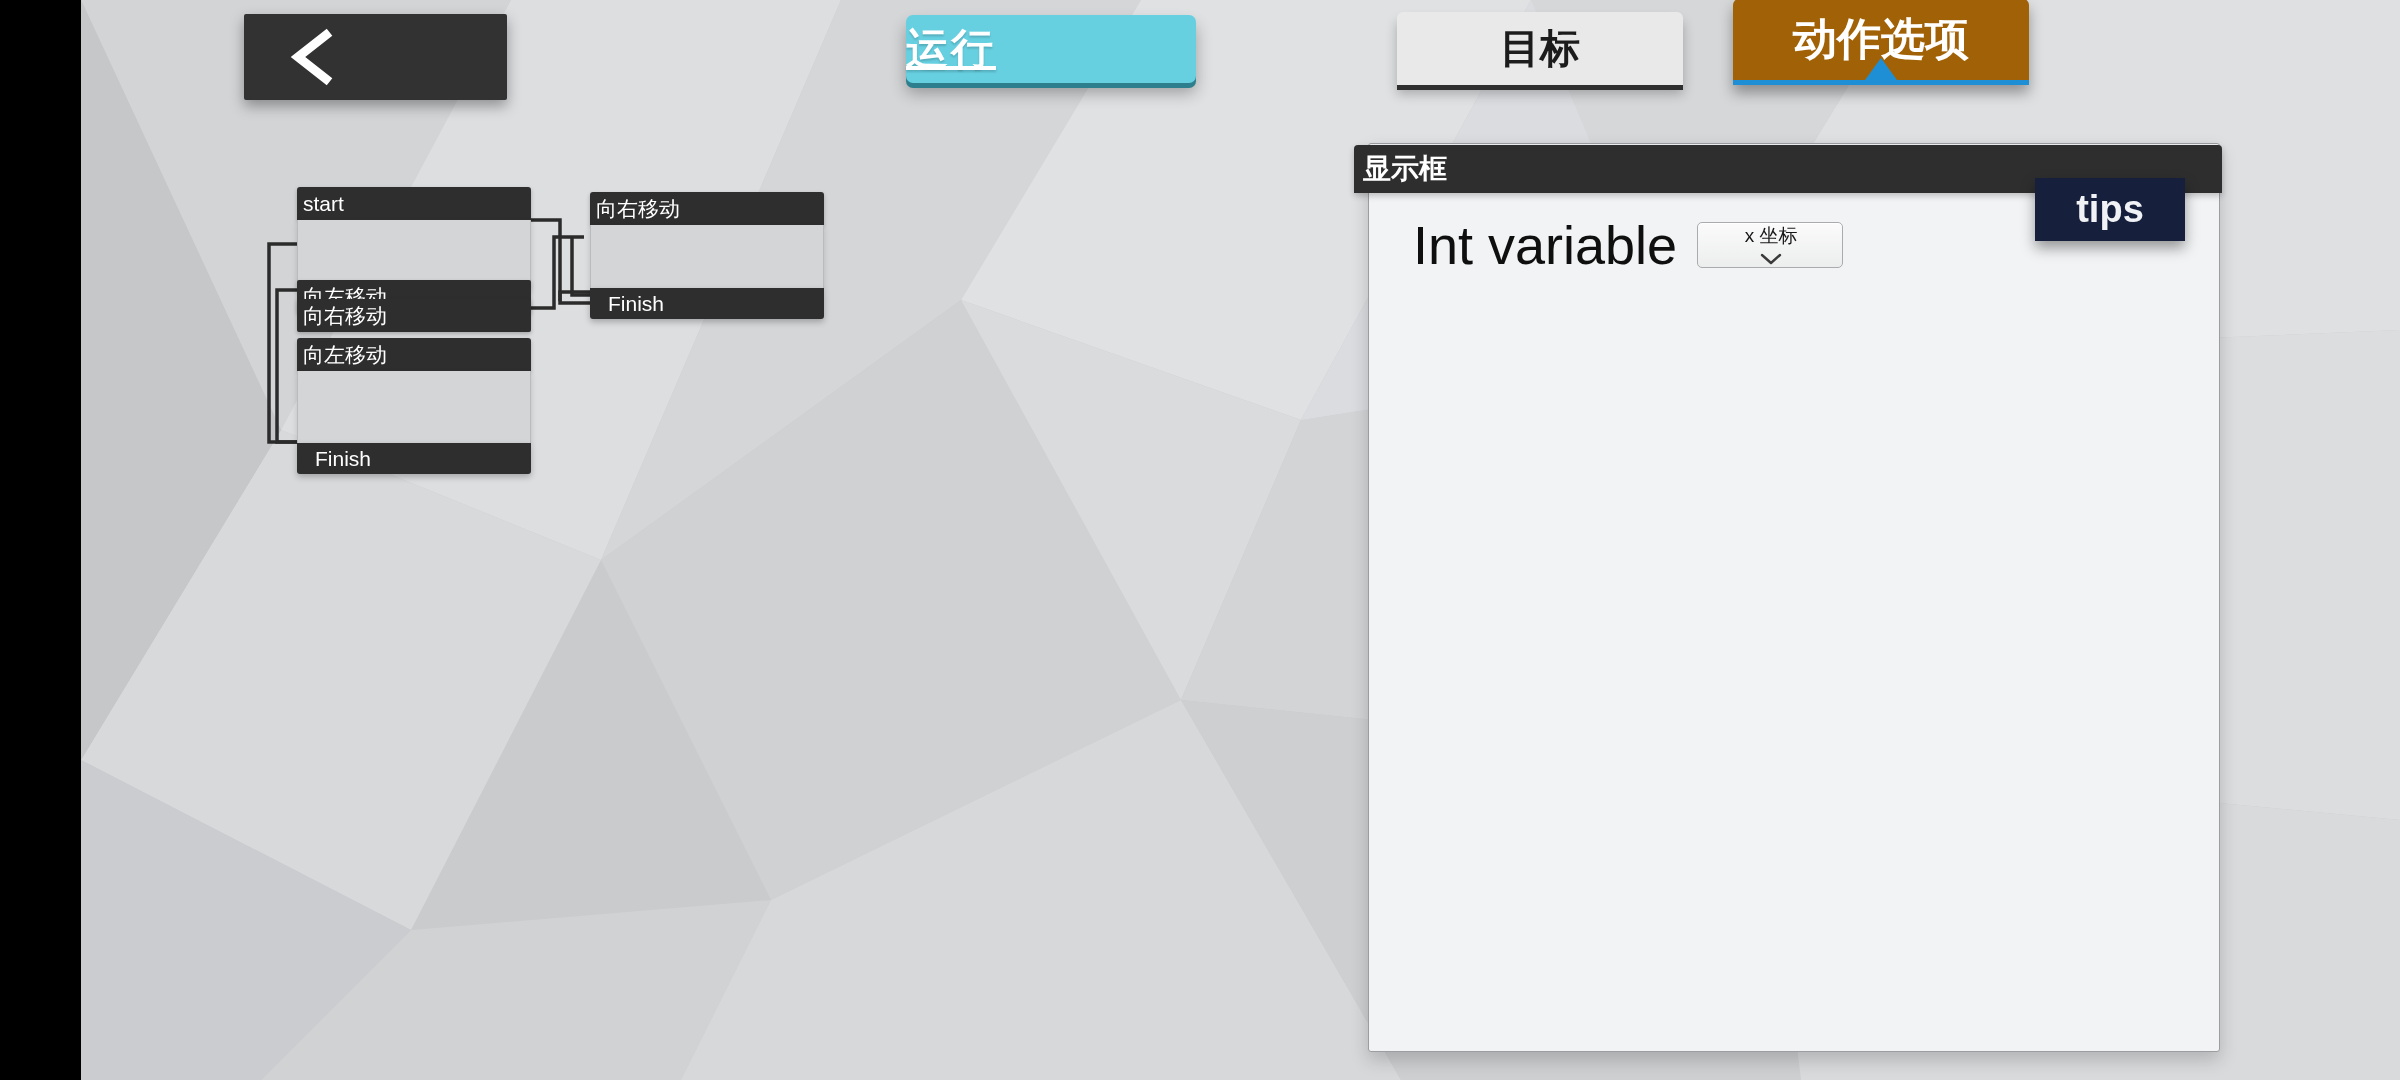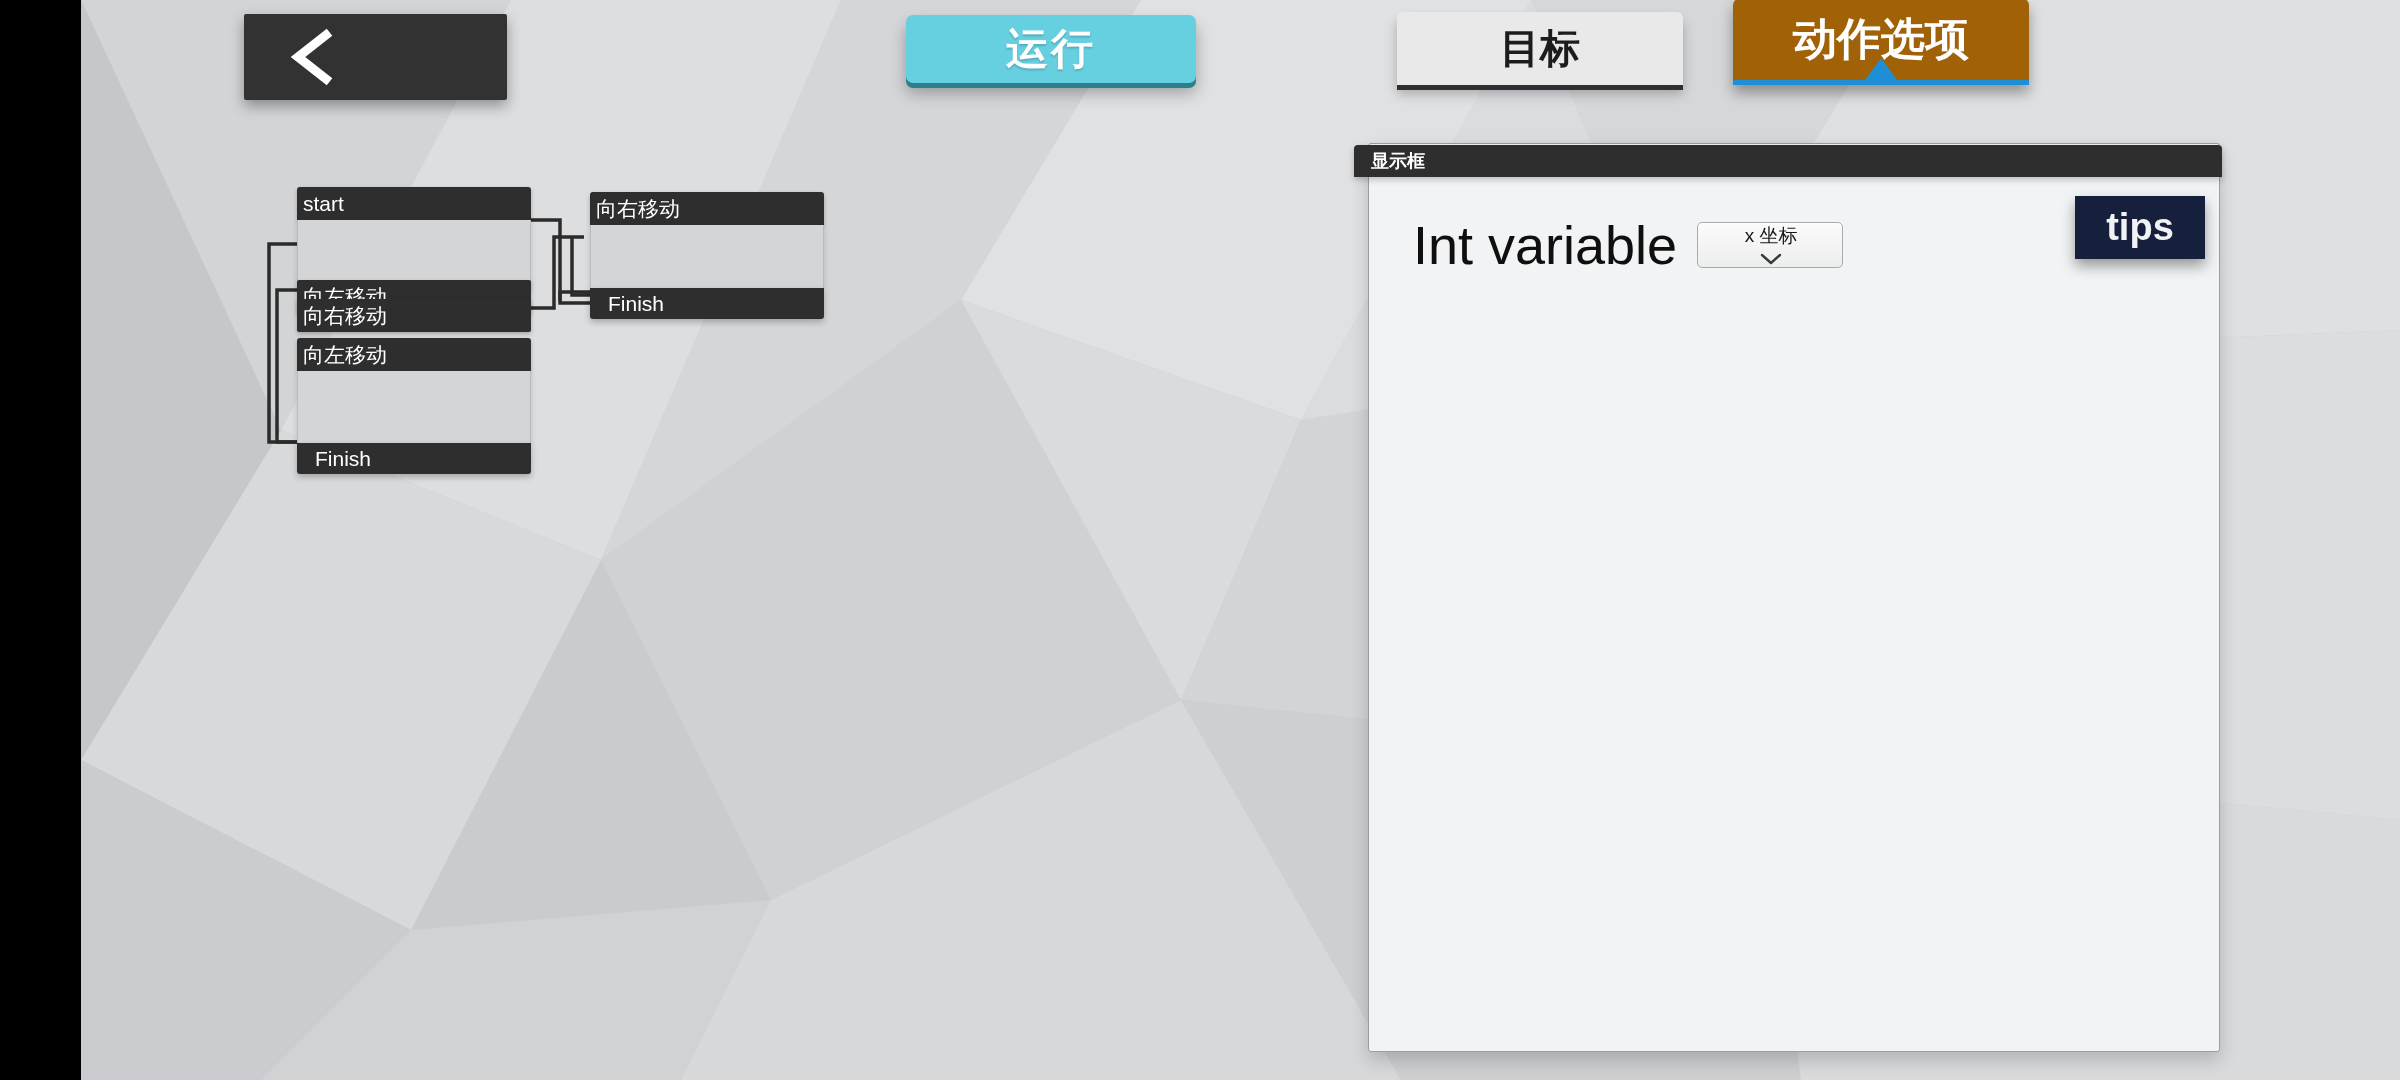--- a/index.html
+++ b/index.html
@@ -25,24 +25,24 @@
     display:flex;align-items:center;justify-content:flex-start;
     padding-left:42px;box-sizing:border-box;z-index:20;cursor:pointer;
   }
   .back-btn svg{display:block;}
 
   
   .run-btn{
     position:absolute;left:906px;top:15px;width:290px;height:68px;
     background:#66cfe0;border-radius:7px;
     box-shadow:0 5px 0 #2d7f8d, 0 10px 16px rgba(0,0,0,.30);
-    display:flex;align-items:center;justify-content:center;
+    display:flex;align-items:center;justify-content:flex-start;
     color:#ffffff;font-size:42px;font-weight:bold;letter-spacing:3px;
     text-shadow:0 2px 2px rgba(0,0,0,.16);
-    z-index:20;cursor:pointer;box-sizing:border-box;
+    z-index:20;cursor:pointer;box-sizing:border-box;text-decoration:underline;
   }
 
   
   .tabs{position:absolute;left:1353px;top:12px;z-index:25;display:flex;align-items:flex-end;}
   .tab{
     height:73px;box-sizing:border-box;
     display:flex;align-items:center;justify-content:center;
     font-size:40px;font-weight:bold;border-radius:6px 6px 0 0;
     cursor:pointer;position:relative;
     margin-right:6px;
@@ -67,24 +67,24 @@
   }
 
   
   .panel{
     position:absolute;left:1368px;top:143px;width:852px;height:909px;
     background:#f2f3f4;border:1px solid #9b9da0;border-radius:3px;
     box-shadow:0 8px 18px rgba(0,0,0,.18);z-index:10;box-sizing:border-box;
     overflow:hidden;
   }
   .panel-head{
-    position:absolute;left:1354px;top:145px;width:868px;height:32px;
+    position:absolute;left:1354px;top:145px;width:868px;height:48px;
     background:#2e2e2e;border-radius:4px 4px 0 0;
-    display:flex;align-items:center;padding-left:17px;box-sizing:border-box;
-    color:#fff;font-size:18px;font-weight:bold;z-index:14;
+    display:flex;align-items:center;padding-left:9px;box-sizing:border-box;
+    color:#fff;font-size:28px;font-weight:bold;z-index:14;
     box-shadow:0 3px 6px rgba(0,0,0,.22);
   }
 
   .panel-body{position:absolute;left:0;top:32px;right:0;bottom:0;padding:42px 0 0 44px;box-sizing:border-box;}
 
   .row{display:flex;align-items:center;}
   .row + .row{margin-top:38px;}
   .field-label{font-size:54px;color:#0f0f0f;font-weight:normal;line-height:1;}
 
   .select-box{
@@ -101,26 +101,26 @@
 
   .text-input{
     margin-left:18px;width:104px;height:43px;
     background:#ffffff;border:1px solid #a9abae;border-radius:5px;
     display:flex;align-items:center;padding-left:9px;box-sizing:border-box;
     font-size:20px;color:#1a1a1a;cursor:text;
   }
 
   
   .tips-btn{
-    position:absolute;left:2035px;top:196px;width:130px;height:63px;
+    position:absolute;left:2035px;top:178px;width:150px;height:63px;
     background:#16203c;
     display:flex;align-items:center;justify-content:center;
     color:#f1f2f5;font-size:38px;font-weight:bold;
     box-shadow:0 7px 13px rgba(0,0,0,.38);
-    z-index:30;cursor:pointer;margin-left:40px;
+    z-index:30;cursor:pointer;
   }
 
   
   #flow{position:absolute;left:0;top:5px;width:1973px;height:1080px;z-index:5;pointer-events:none;}
   #flow *{pointer-events:auto;}
 
   .node{position:absolute;}
   .node .hdr{
     background:#2e2e2e;color:#fff;font-size:21px;line-height:1;
     padding:6px 0 6px 6px;box-sizing:border-box;

